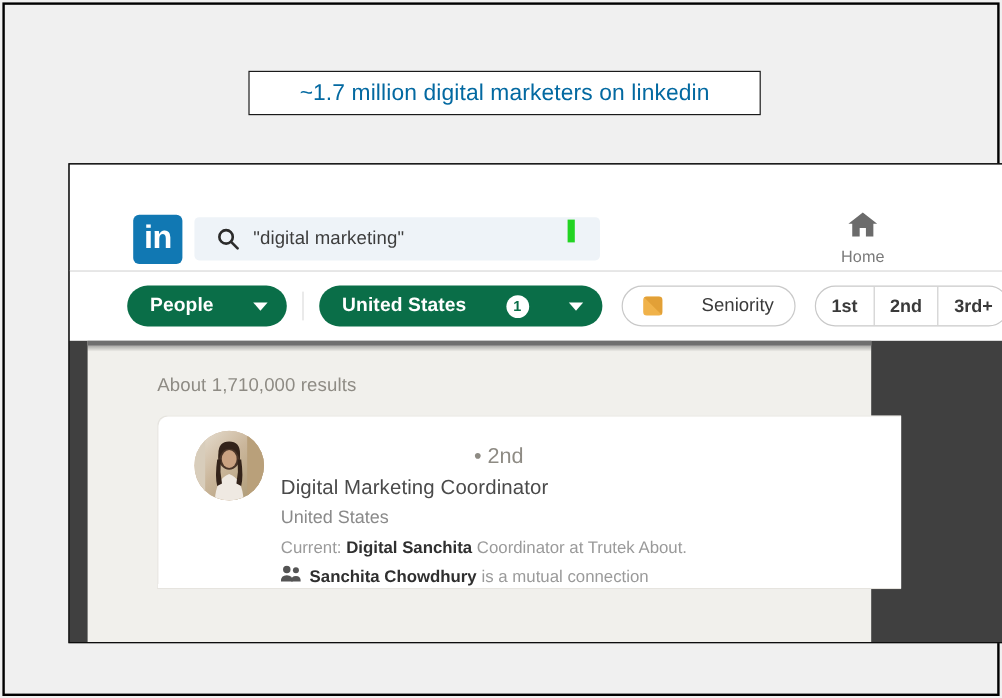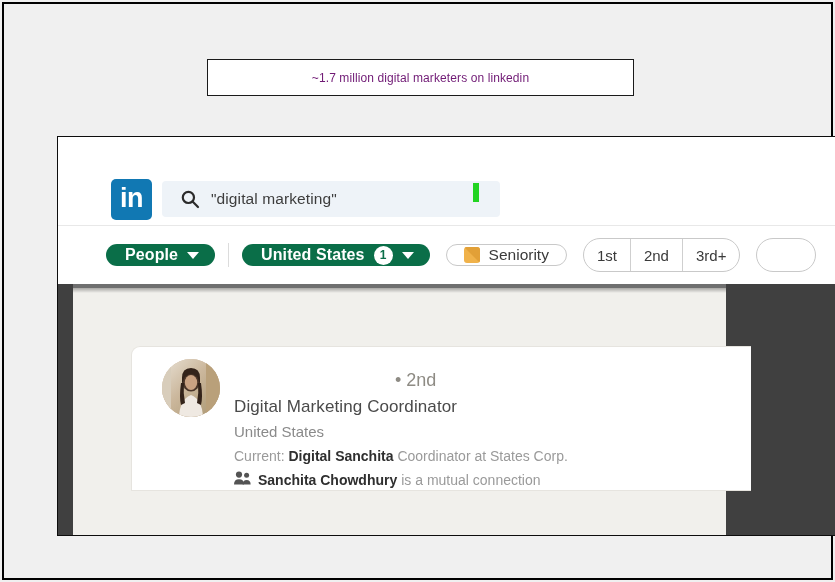--- a/index.html
+++ b/index.html
@@ -30,22 +30,22 @@
     position: absolute;
     left: 203px; top: 55px;
     width: 427px; height: 37px;
     background: #ffffff;
     border: 1px solid #1a1a1a;
     display: flex;
     align-items: center;
     justify-content: center;
   }
   .caption-text {
-    font-size: 12px;
-    color: #701a75;
+    font-size: 19px;
+    color: #0369a1;
     letter-spacing: 0.1px;
   }
 
   
   .shot {
     position: absolute;
     left: 37px; top: 132px;
     width: 786px; height: 400px;
     background: #404040;
     border: 1.5px solid #0d0d0d;
@@ -124,27 +124,28 @@
     position: relative;
     height: 58px;
     background: #ffffff;
     padding-left: 48px;
     display: flex;
     align-items: center;
     overflow: visible;
   }
 
   .pill {
-    height: 22px;
+    height: 34px;
     border-radius: 17px;
     display: inline-flex;
     align-items: center;
     white-space: nowrap;
     cursor: pointer;
     flex: 0 0 auto;
+    gap: 24px;
   }
 
   .pill-green {
     background: #0a6e48;
     color: #ffffff;
     padding: 0 16px 0 19px;
     font-size: 16px;
     font-weight: bold;
     letter-spacing: 0.1px;
   }
@@ -216,20 +217,21 @@
     overflow: hidden;
     flex: 0 0 auto;
   }
   .degree-seg {
     display: flex;
     align-items: center;
     padding: 0 13px;
     font-size: 15px;
     color: #3a3a3a;
     cursor: pointer;
+    font-weight: bold;
   }
   .degree-seg + .degree-seg { border-left: 1px solid #cfcfcf; }
 
   .pill-stub {
     width: 60px;
     background: #ffffff;
     border: 1px solid #c9c9c9;
     border-radius: 17px;
     margin-left: 16px;
     height: 34px;
@@ -353,20 +355,28 @@
       <div class="search-wrap">
         <span class="search-icon">
           <svg width="20" height="20" viewBox="0 0 20 20" fill="none" stroke="currentColor" stroke-width="2.2">
             <circle cx="8.4" cy="8.4" r="5.6"></circle>
             <line x1="12.8" y1="12.8" x2="18" y2="18" stroke-linecap="round"></line>
           </svg>
         </span>
         <input class="search-value" type="text" readonly="" value="&quot;digital marketing&quot;" style="">
       </div>
 
+      <div class="home-nav">
+        <span class="home-icon">
+          <svg width="26" height="24" viewBox="0 0 26 24" fill="currentColor">
+            <path d="M13 2 L25 11.5 L21.8 11.5 L21.8 22 L15.6 22 L15.6 15 L10.4 15 L10.4 22 L4.2 22 L4.2 11.5 L1 11.5 Z"></path>
+          </svg>
+        </span>
+        <span class="home-label">Home</span>
+      </div>
     </div>
 
     <div class="filter-bar">
 
       <div class="pill pill-green">
         <span>People</span>
         <i class="pill-chevron"></i>
       </div>
 
       <div class="pill-sep"></div>
@@ -389,20 +399,21 @@
       </div>
 
       <div class="pill-stub"></div>
     </div>
 
     <div class="active-marker"></div>
 
     <div class="results">
       <div class="results-shadow"></div>
 
+      <div class="results-count">About 1,710,000 results</div>
 
       <div class="result-card">
 
         <div class="avatar">
           <svg width="58" height="58" viewBox="0 0 58 58">
             <defs>
               <linearGradient id="bg" x1="0" y1="0" x2="1" y2="1">
                 <stop offset="0%" stop-color="#e9e2d6"></stop>
                 <stop offset="45%" stop-color="#cbb79c"></stop>
                 <stop offset="100%" stop-color="#a8956f"></stop>
@@ -418,21 +429,21 @@
             <path d="M19 24 Q17 38 19 46 L23 44 Q21 34 22 24 Z" fill="#33231a"></path>
             <path d="M39 24 Q41 38 39 46 L35 44 Q37 34 36 24 Z" fill="#33231a"></path>
           </svg>
         </div>
 
         <div class="res-degree">• 2nd</div>
         <div class="res-title">Digital Marketing Coordinator</div>
         <div class="res-location">United States</div>
 
         <div class="res-current">
-          <span>Current: </span><b>Digital Sanchita</b><span> Coordinator at States Corp.</span>
+          <span>Current: </span><b>Digital Sanchita</b><span> Coordinator at Trutek About.</span>
         </div>
 
         <div class="res-mutual">
           <span class="mutual-icon">
             <svg width="17" height="14" viewBox="0 0 17 14" fill="currentColor">
               <circle cx="5" cy="3.6" r="3.1"></circle>
               <path d="M0 13.5 Q0 8.3 5 8.3 Q10 8.3 10 13.5 Z"></path>
               <circle cx="12.6" cy="4.2" r="2.5"></circle>
               <path d="M8.6 13.5 Q8.6 9 12.6 9 Q16.6 9 16.6 13.5 Z"></path>
             </svg>

